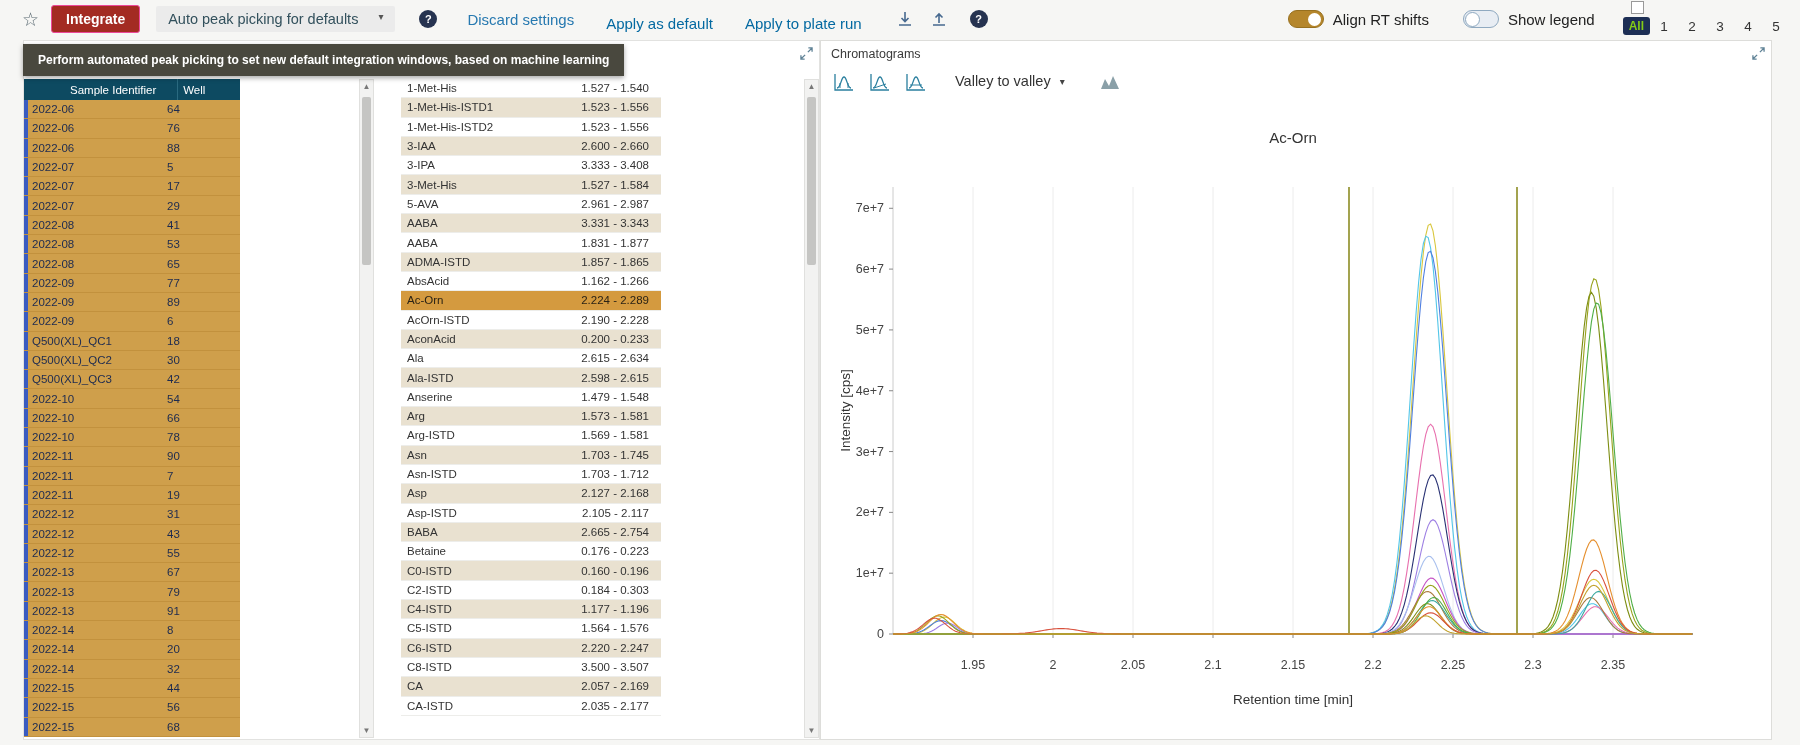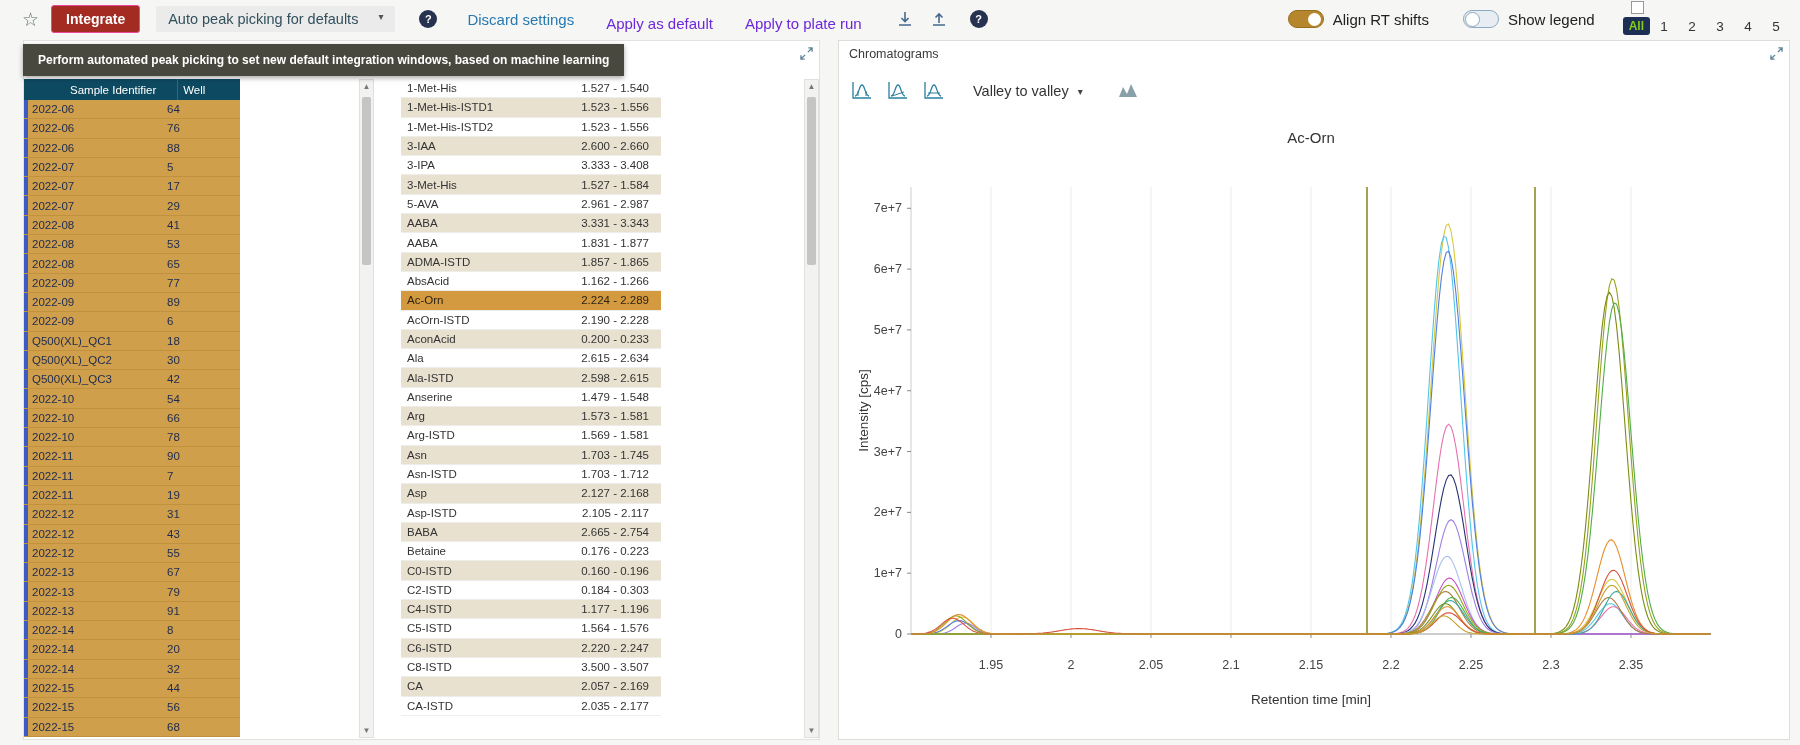--- a/index.html
+++ b/index.html
@@ -12,21 +12,21 @@
   .btn-integrate{margin-left:12px;background:#a32b22;color:#fff;font-weight:bold;font-size:14px;
     padding:5px 14px;border-radius:3px;border:1px solid #ec4899;cursor:pointer;}
   .dd-peak{margin-left:16px;background:#ebebeb;border-radius:2px;padding:5px 12px;display:flex;
     font-size:14.5px;color:#32505c;cursor:pointer;}
   .dd-peak .caret{margin-left:20px;font-size:10px;color:#555;}
   .help-circle{margin-left:24px;width:18px;height:18px;border-radius:50%;background:#263350;color:#fff;
     font-size:11px;font-weight:bold;display:flex;align-items:center;justify-content:center;cursor:pointer;flex:0 0 auto;}
   .help2{margin-left:22px;}
   .link{font-size:15px;cursor:pointer;}
   .link-active{margin-left:30px;color:#2779b0;}
-  .link-disabled{color:#6d28d9;cursor:default;margin-top:8px;}
+  .link-disabled{color:#0369a1;cursor:default;margin-top:8px;}
   .ml32{margin-left:32px;}
   .io-icon{margin-left:34px;cursor:pointer;display:flex;align-items:center;}
   .io-icon+.io-icon{margin-left:16px;}
   .tb-right{margin-left:auto;margin-right:10px;display:flex;align-items:center;}
   .toggle-group{display:flex;align-items:center;}
   .toggle{width:36px;height:18px;border-radius:9px;position:relative;cursor:pointer;flex:0 0 auto;}
   .toggle.on{background:#b5862b;border:1px solid #97701f;}
   .toggle.on::after{content:"";position:absolute;right:2px;top:1.5px;width:13px;height:13px;border-radius:50%;background:#fff;}
   .toggle.off{background:#e8edf3;border:1px solid #8fa9c0;}
   .toggle.off::after{content:"";position:absolute;left:1px;top:1px;width:13px;height:13px;border-radius:50%;background:#fff;border:1px solid #8fa9c0;}
@@ -66,23 +66,23 @@
   .c-name{width:174px;padding-left:6px;overflow:hidden;white-space:nowrap;}
   .c-rt{width:80px;text-align:right;padding-right:6px;}
   .vscroll{position:absolute;top:38px;width:15px;height:659px;background:#f2f2f1;border:1px solid #e0e0de;
     display:flex;flex-direction:column;align-items:center;}
   .vs1{left:335px;} .vs2{left:780px;}
   .vscroll .arr{font-size:8px;color:#777;height:13px;line-height:13px;cursor:pointer;}
   .vscroll .track{flex:1;width:100%;position:relative;}
   .vscroll .thumb{position:absolute;top:4px;left:2px;right:2px;height:168px;background:#c5c5c3;border-radius:2px;cursor:pointer;}
 
   
-  .right-panel{position:absolute;left:838px;top:40px;width:952px;height:700px;background:#fff;border:1px solid #ddddda;}
+  .right-panel{position:absolute;left:820px;top:40px;width:952px;height:700px;background:#fff;border:1px solid #ddddda;}
   .rp-title{position:absolute;top:6px;left:10px;font-size:12.5px;color:#3a3a3a;}
-  .rp-toolbar{position:absolute;top:28px;left:8px;height:34px;display:flex;align-items:flex-end;}
+  .rp-toolbar{position:absolute;top:28px;left:8px;height:34px;display:flex;align-items:flex-start;}
   .chart-btn{width:30px;height:26px;display:flex;align-items:center;justify-content:center;cursor:pointer;margin-right:6px;}
   .dd-valley{display:flex;align-items:center;font-size:14.5px;color:#333;padding:4px 8px;margin-left:10px;cursor:pointer;}
   .dd-valley .caret{margin-left:9px;font-size:10px;color:#444;}
   .overlay-btn{margin-left:22px;}
   #chrom-svg{position:absolute;left:0;top:62px;}
   text{font-family:"Liberation Sans",sans-serif;}
 </style>
 </head>
 <body>
 

